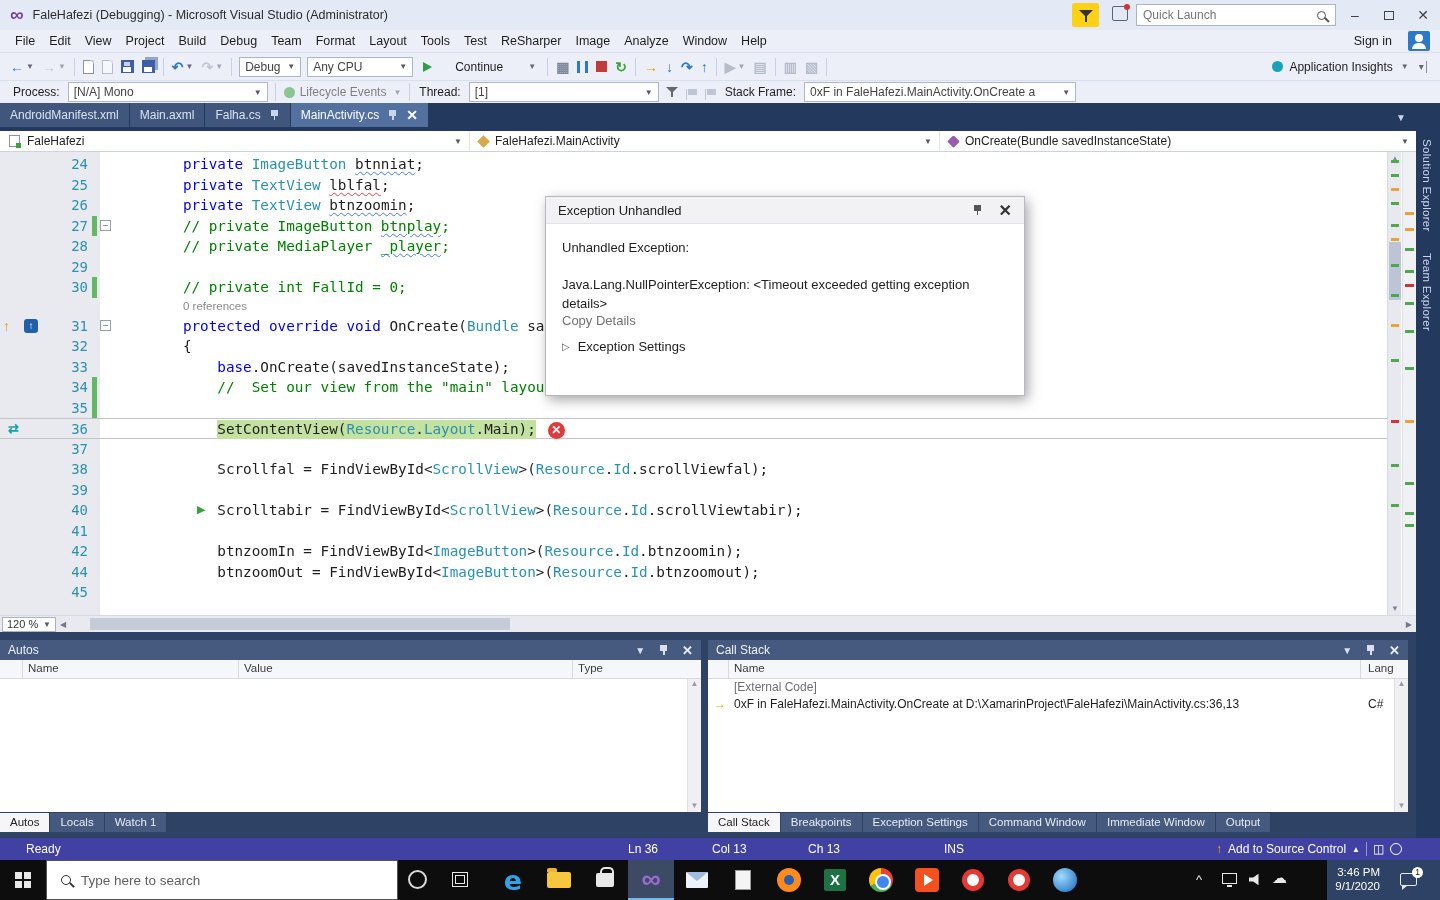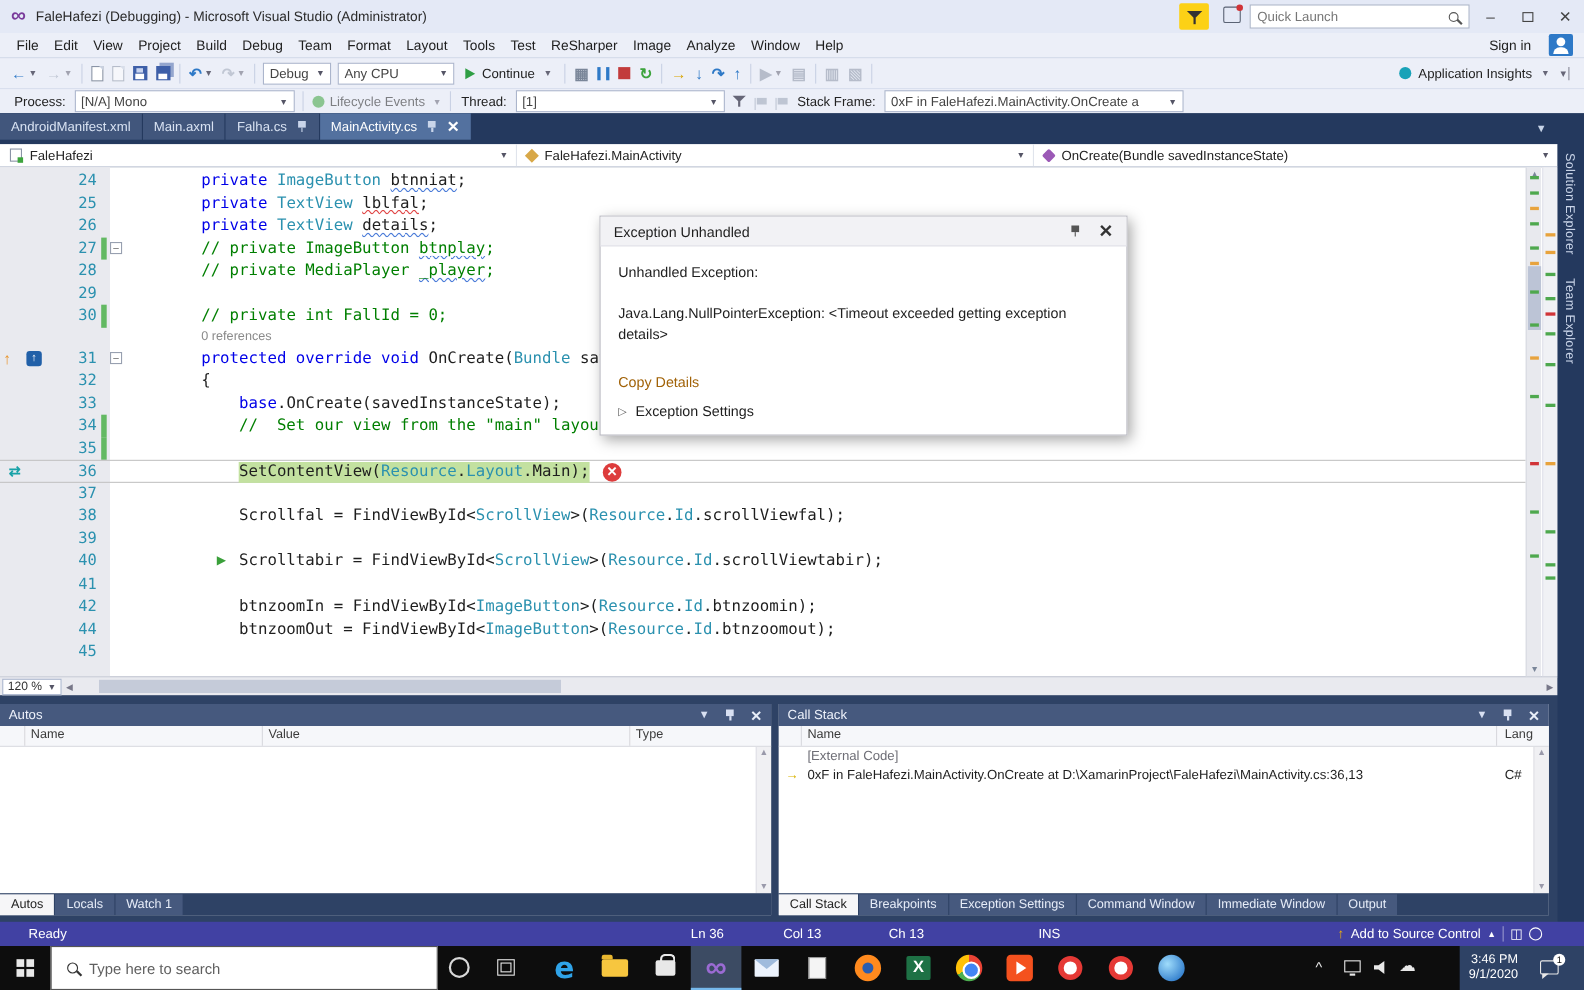--- a/index.html
+++ b/index.html
@@ -37,21 +37,21 @@
 #tb2{position:absolute;left:0;top:80px;width:1440px;height:23px;background:#ECEFF8;border-top:1px solid #D9DFEE;display:flex;align-items:center;padding-left:8px}
 .tgroup{display:inline-flex;align-items:center}
 .tico{height:22px;display:inline-flex;align-items:center;padding:0 3px;margin:0 1px}
 .ig{font-size:14px;font-weight:bold;line-height:1}
 .dim{opacity:.55}
 .dd{font-size:8px;color:#667;margin-left:2px}
 .tsep{width:1px;height:18px;background:#C9D1E4;margin:0 4px;display:inline-block}
 .combo{height:20px;background:#fff;border:1px solid #ABB5CC;display:inline-flex;align-items:center;padding:0 5px;font-size:12px;color:#333;margin:0 3px;white-space:nowrap;overflow:hidden}
 .combo .cv{flex:1;white-space:nowrap;overflow:hidden;color:#444}
 .combo .ca{font-size:8px;color:#556;margin-left:6px}
-#continuebtn{display:inline-flex;align-items:center;gap:6px;padding:0 7px;height:22px}
+#continuebtn{display:inline-flex;align-items:center;gap:23px;padding:0 7px;height:22px}
 .playtri{width:0;height:0;border-left:9px solid #2F9E44;border-top:5.5px solid transparent;border-bottom:5.5px solid transparent}
 #tb1spacer{flex:1}
 #appinsights{display:inline-flex;align-items:center;gap:6px;margin-right:10px}
 #tb1ov{color:#667;margin-right:10px;font-size:10px}
 .t2lbl{font-size:12px;color:#222;margin:0 5px}
 
 .ik{display:inline-block;position:relative}
 .ik-page{width:11px;height:14px;background:#fff;border:1px solid #8A94A6}
 .ik-page::after{content:"";position:absolute;right:-1px;top:-1px;width:0;height:0;border-left:4px solid transparent;border-top:4px solid #C9D1E0}
 .ik-floppy{width:13px;height:13px;background:#3E5FA8}
@@ -119,21 +119,21 @@
 #annot .smk{width:9px;left:2px}
 .smk.g{background:#4EA84E}.smk.o{background:#E8A33D}.smk.r{background:#D13438}
 .varr{position:absolute;left:2px;color:#7A8699;font-size:8px;width:10px;text-align:center}
 
 #excpopup{position:absolute;left:545px;top:44px;width:480px;height:200px;background:#fff;border:1px solid #B8B8C0;box-shadow:3px 4px 12px rgba(0,0,0,.35);z-index:40}
 .xh{height:27px;background:#F2F2F5;border-bottom:1px solid #E2E2E8;display:flex;align-items:center;padding:0 12px;font-size:13px;color:#1E1E1E}
 .xicons{margin-left:auto;display:flex;gap:16px;align-items:center;color:#555}
 .xclose{font-size:16px;font-weight:bold;color:#333}
 .xb{padding:16px 16px 0 16px;font-size:13px;color:#1E1E1E}
 .xl2{margin-top:20px;line-height:19px;max-width:452px}
-.xlink{margin-top:27px;color:#a16207}
+.xlink{color:#737373}
 .xset{margin-top:11px;display:flex;align-items:center;gap:8px}
 .xtri{font-size:10px;color:#555}
 
 
 #zoomrow{position:absolute;left:0;top:615px;width:1416px;height:17px;background:#E9EAEF;border-top:1px solid #D8DAE2;display:flex;align-items:center}
 #zoombox{width:54px;height:15px;background:#fff;border:1px solid #A9B4CC;margin-left:2px;display:flex;align-items:center;justify-content:space-between;padding:0 4px;font-size:11px;color:#333}
 #zoombox .ca{font-size:8px;color:#556}
 .harr{font-size:8px;color:#778;margin:0 4px}
 #htrack{position:relative;flex:1;height:100%}
 #hthumb{position:absolute;left:20px;top:2px;width:420px;height:12px;background:#C5CBD9}
@@ -439,21 +439,21 @@
       <div class="crow">
         <span class="rn">24</span>
         <pre class="rc"><span class="tk-pl">        </span><span class="tk-k">private</span><span class="tk-pl"> </span><span class="tk-ty">ImageButton</span><span class="tk-pl"> </span><span class="tk-pl sqb">btnniat</span><span class="tk-pl">;</span></pre>
       </div>
       <div class="crow">
         <span class="rn">25</span>
         <pre class="rc"><span class="tk-pl">        </span><span class="tk-k">private</span><span class="tk-pl"> </span><span class="tk-ty">TextView</span><span class="tk-pl"> </span><span class="tk-pl sqr">lblfal</span><span class="tk-pl">;</span></pre>
       </div>
       <div class="crow">
         <span class="rn">26</span>
-        <pre class="rc"><span class="tk-pl">        </span><span class="tk-k">private</span><span class="tk-pl"> </span><span class="tk-ty">TextView</span><span class="tk-pl"> </span><span class="tk-pl sqb">details</span><span class="tk-pl">;</span></pre>
+        <pre class="rc"><span class="tk-pl">        </span><span class="tk-k">private</span><span class="tk-pl"> </span><span class="tk-ty">TextView</span><span class="tk-pl"> </span><span class="tk-pl sqb">btnzoomin</span><span class="tk-pl">;</span></pre>
       </div>
       <div class="crow">
         <span class="rn">27</span>
         <span class="rb"></span>
         <span class="rf">–</span>
         <pre class="rc"><span class="tk-pl">        </span><span class="tk-cm">// private ImageButton </span><span class="tk-cm sqb">btnplay</span><span class="tk-cm">;</span></pre>
       </div>
       <div class="crow">
         <span class="rn">28</span>
         <pre class="rc"><span class="tk-pl">        </span><span class="tk-cm">// private MediaPlayer </span><span class="tk-cm sqb">_player</span><span class="tk-cm">;</span></pre>

